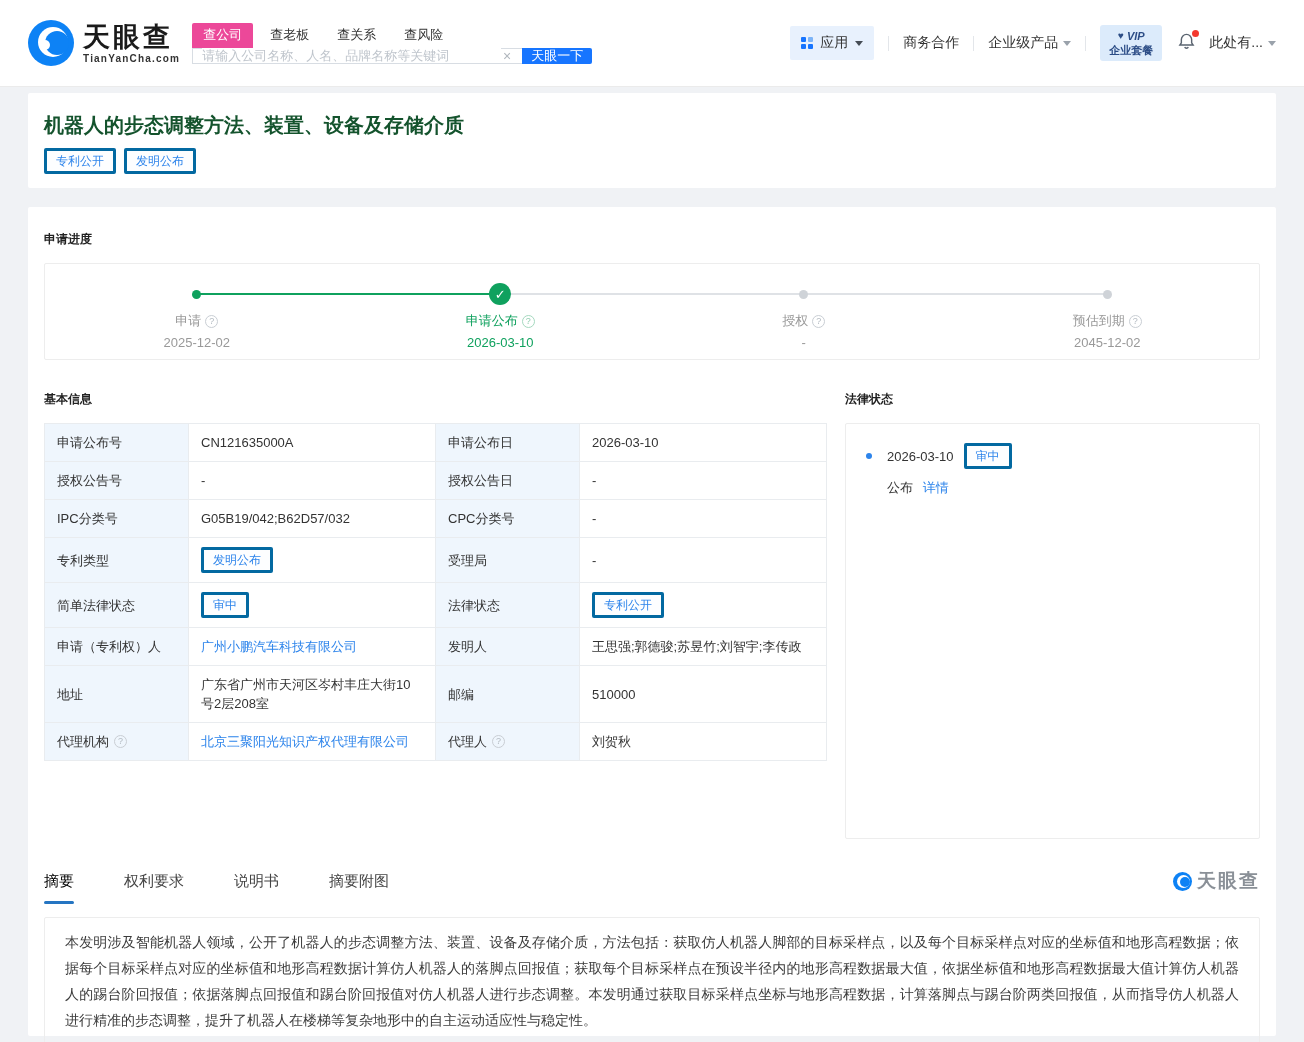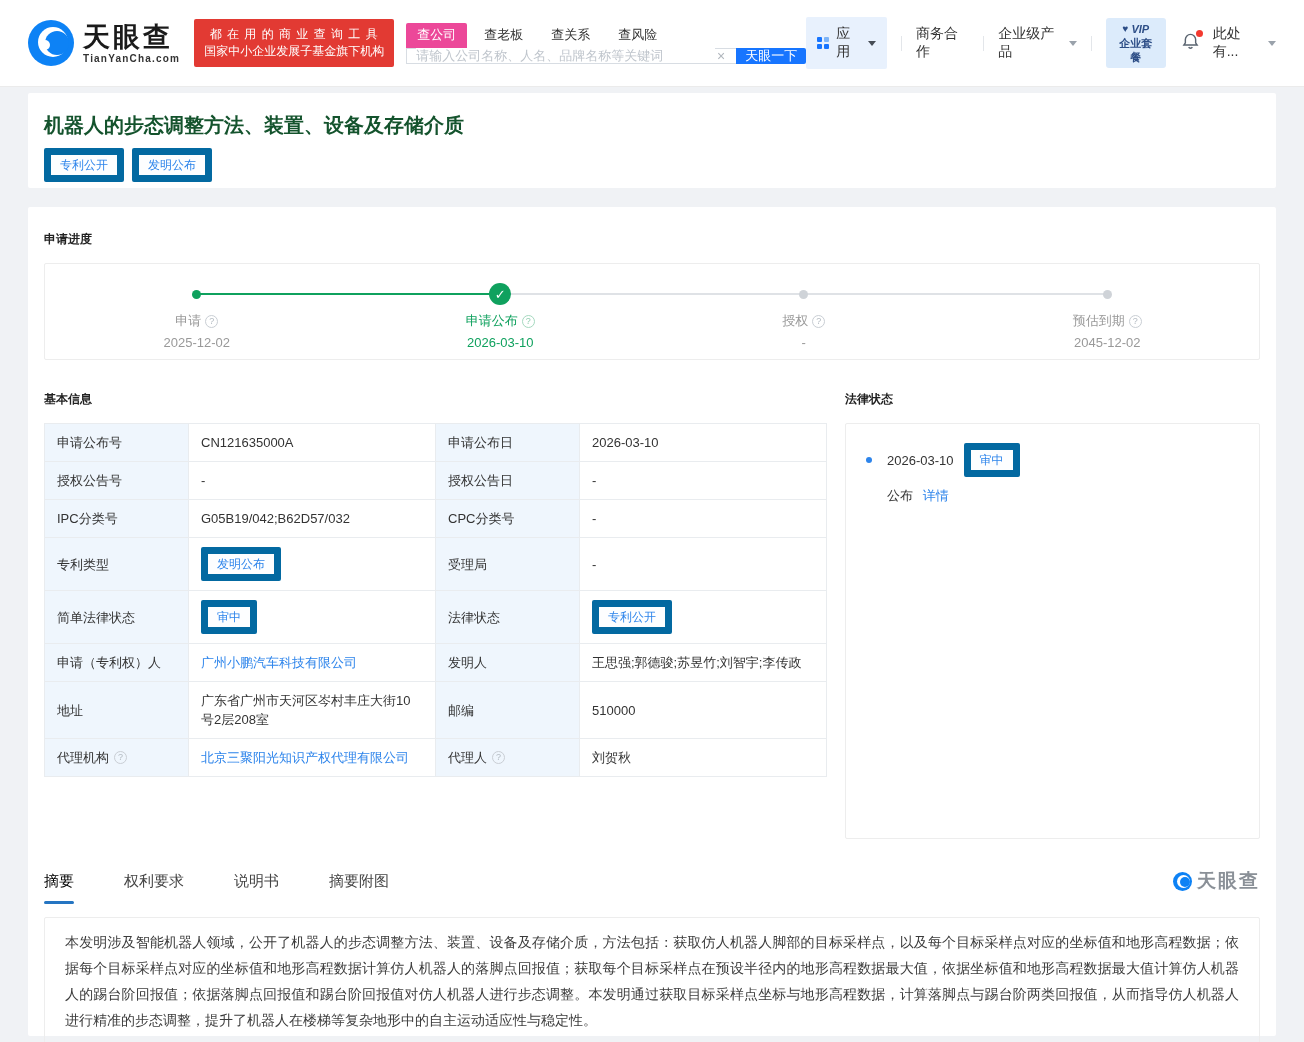--- a/index.html
+++ b/index.html
@@ -91,21 +91,21 @@
     position:absolute; top:-2px; right:-3px; width:7px; height:7px;
     background:#f3392f; border-radius:50%;
   }
 
   
   .card { background:#fff; margin:0 28px; border-radius:2px; }
   .title-card { margin-top:6px; padding:19px 16px 16px; height:95px; }
   .patent-title { font-size:20px; font-weight:bold; color:#14532d; line-height:26px; }
   .tag-row { margin-top:10px; display:flex; gap:8px; }
   .tag {
-    font-size:12px; color:#2d84eb; border:7px solid #0369a1; background:#fdfeff;
+    font-size:12px; color:#2d84eb; border:3px solid #0369a1; background:#fdfeff;
     padding:1px 9px; border-radius:2px; line-height:18px; display:inline-block;
   }
 
   .main-card { margin-top:19px; padding:24px 16px 4px; height:829px; }
   .section-heading { font-size:12px; font-weight:bold; color:#222; line-height:16px; }
 
   
   .timeline-box { border:1px solid #ededed; border-radius:2px; margin-top:16px; height:97px; position:relative; }
   .tl-line { position:absolute; top:29px; height:2px; z-index:1; }
   .tl-line.seg-green { left:12.5%; width:25%; background:#0fa15e; }
@@ -180,24 +180,20 @@
   <div class="logo">
     <span class="logo-circle">
         <span class="logo-swirl"></span>
       </span>
     <span class="logo-text">
       <div class="brand">天眼查</div>
       <div class="domain">TianYanCha.com</div>
     </span>
   </div>
 
-  <div class="banner">
-    <div class="b1">都 在 用 的 商 业 查 询 工 具</div>
-    <div>国家中小企业发展子基金旗下机构</div>
-  </div>
 
   <div class="search-wrap">
     <div class="search-tabs">
       <span class="search-tab active">查公司</span>
       <span class="search-tab">查老板</span>
       <span class="search-tab">查关系</span>
       <span class="search-tab">查风险</span>
     </div>
     <div class="search-bar">
       <div class="search-input-box">

